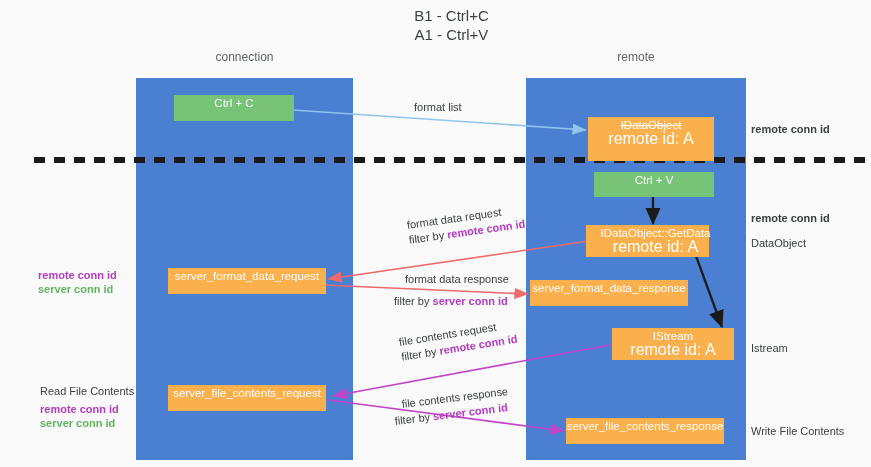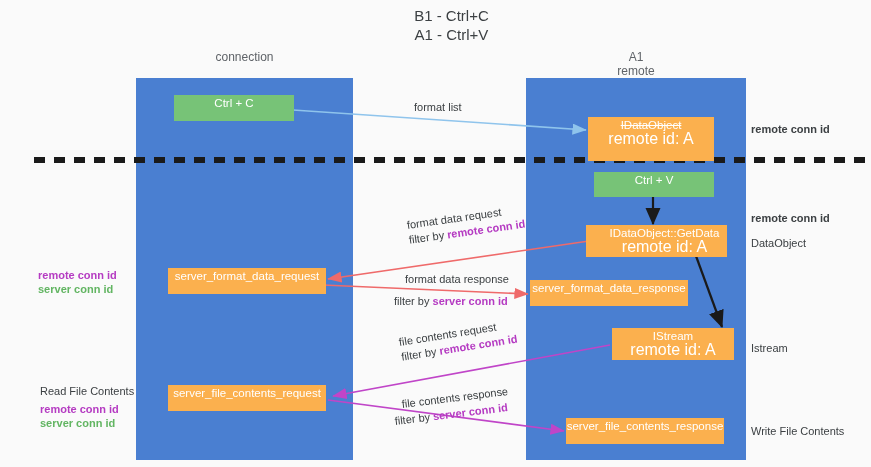--- a/index.html
+++ b/index.html
@@ -100,38 +100,37 @@
 
   <div class="abs title">
     <div>B1 - Ctrl+C</div>
     <div>A1 - Ctrl+V</div>
   </div>
 
   <div class="abs col-head" style="left:120px;top:50px;width:217px;">
     <div>connection</div>
   </div>
   <div class="abs col-head" style="left:510px;top:50px;width:220px;">
-    <div>A1</div>
     <div>remote</div>
   </div>
 
   <div class="node green" style="left:158px;top:95px;width:120px;height:26px;">
     <span>Ctrl + C</span>
   </div>
 
   <div class="node orange" style="left:572px;top:117px;width:126px;height:44px;">
     <span class="strike">IDataObject</span>
     <span class="l2">remote id: A</span>
   </div>
 
   <div class="node green" style="left:578px;top:172px;width:120px;height:25px;">
     <span>Ctrl + V</span>
   </div>
 
-  <div class="node orange" style="left:570px;top:225px;width:141px;height:32px;padding-left:20px;">
+  <div class="node orange" style="left:570px;top:225px;width:123px;height:32px;padding-left:20px;">
     <span>IDataObject::GetData</span>
     <span class="l2">remote id: A</span>
   </div>
 
   <div class="node orange" style="left:152px;top:268px;width:158px;height:26px;">
     <span>server_format_data_request</span>
   </div>
 
   <div class="node orange" style="left:514px;top:280px;width:158px;height:26px;">
     <span>server_format_data_response</span>

